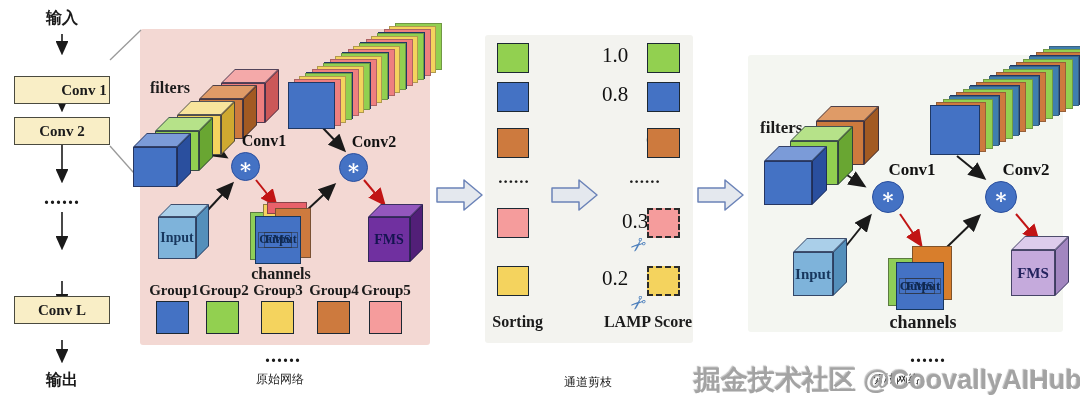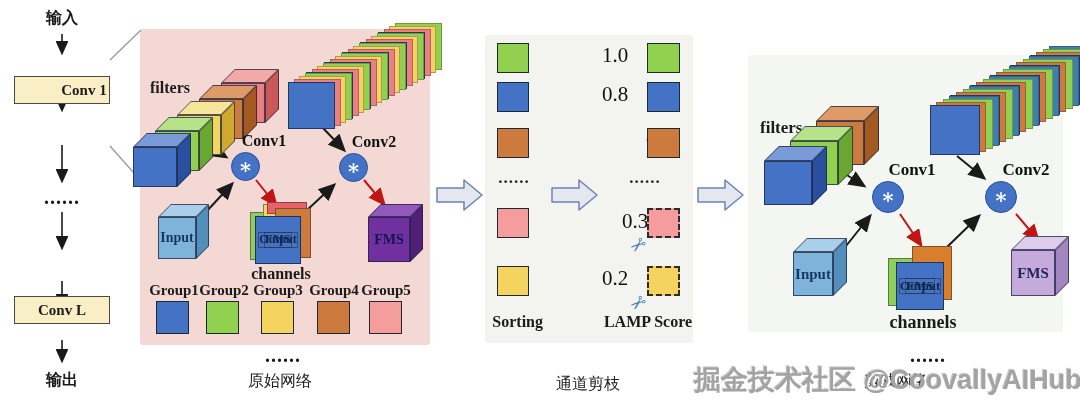--- a/index.html
+++ b/index.html
@@ -47,21 +47,21 @@
   .ofms span{position:absolute;box-sizing:border-box;border:1px solid rgba(40,40,40,.5);}
   .ofms .front{background:#4472c4;border:1.5px solid #17375e;display:flex;flex-direction:column;
                align-items:center;justify-content:center;color:#102a52;font-weight:bold;font-size:12px;line-height:1.15;}
   
   .sw{position:absolute;box-sizing:border-box;border:1.6px solid #1c2833;z-index:10;}
   .sw.dashed{border:2.2px dashed #2b2b2b;}
   .grp-lbl{position:absolute;width:52px;text-align:center;font-weight:bold;font-size:15px;z-index:10;}
   .score{position:absolute;width:38px;text-align:center;font-size:21px;z-index:10;color:#111;}
   .scissors{position:absolute;font-size:19px;color:#4f81bd;z-index:12;transform:rotate(-40deg) scaleX(-1);
             font-family:"DejaVu Sans",sans-serif;}
-  .sectitle{position:absolute;text-align:center;font-size:16px;font-weight:500;color:#222;z-index:10;}
+  .sectitle{position:absolute;text-align:center;font-size:12px;font-weight:500;color:#222;z-index:10;}
   #watermark{position:absolute;left:694px;top:362px;width:386px;z-index:30;
              font-family:"Liberation Sans","DejaVu Sans",sans-serif;font-weight:bold;font-size:27px;
              color:#a3a3a3;text-shadow:2px 2px 0 #ffffff,-1px -1px 1px rgba(110,110,110,.45);white-space:nowrap;}
 </style>
 </head>
 <body>
 
 <div id="canvas">
 
   <div id="panel-original" class="panel"></div>
@@ -112,20 +112,21 @@
 
     <g fill="#e4e8ee" stroke="#6b83b8" stroke-width="1.5" stroke-linejoin="round">
       <polygon points="437,188 464,188 464,180 482,195 464,210 464,202 437,202"></polygon>
       <polygon points="552,188 579,188 579,180 597,195 579,210 579,202 552,202"></polygon>
       <polygon points="698,188 725,188 725,180 743,195 725,210 725,202 698,202"></polygon>
     </g>
   </svg>
 
   <div class="abs cjk" style="left:34px;top:8px;width:56px;">输入</div>
   <div class="nodebox" style="top:76px;padding-left:44px;">Conv 1</div>
+  <div class="nodebox" style="top:117px;">Conv 2</div>
   <div class="abs dotsrow" style="left:22px;top:186px;width:80px;font-size:20px;">......</div>
   <div class="nodebox" style="top:253px;margin-top:43px;">Conv L</div>
   <div class="abs cjk" style="left:34px;top:370px;width:56px;">输出</div>
 
   <div class="abs lblB z" style="left:150px;top:79px;font-size:16px;">filters</div>
   <div class="abs z" style="left:133px;top:69px;width:150px;height:120px;">
       <div class="cube c-red" style="--w: 44px; --h: 40px; --d: 14px; left: 88px; top: 0px;">
         <span class="ft"></span>
         <span class="fs"></span>
         <span class="ff"></span>

